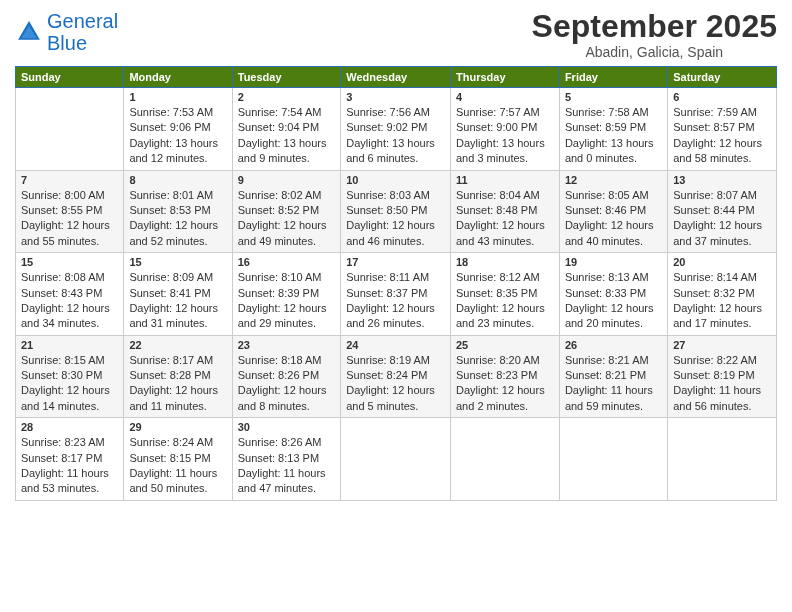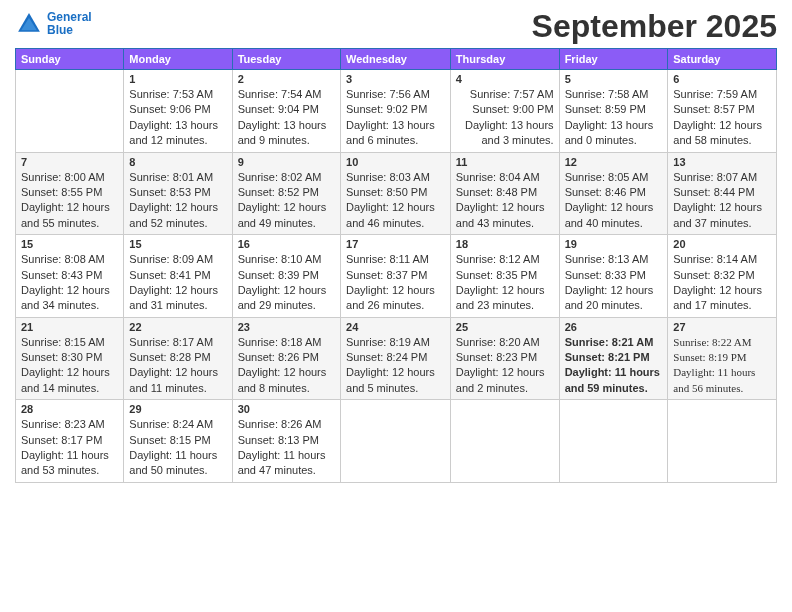--- a/index.html
+++ b/index.html
@@ -19,22 +19,22 @@
       align-items: flex-start;
       justify-content: space-between;
       margin-bottom: 6px;
     }
     .logo {
       display: flex;
       align-items: center;
       gap: 4px;
     }
     .logo-text {
-      font-size: 12px;
-      font-weight: bold;
+      font-size: 20px;
+      font-weight: normal;
       color: #333;
       line-height: 1.1;
     }
     .logo-text span {
       color: #1a6fc4;
     }
     .logo-icon {
       width: 28px;
       height: 28px;
     }
@@ -82,39 +82,40 @@
     .day-info {
       font-size: 11px;
       color: #333;
       line-height: 1.4;
     }
     .empty-cell {
       background: #f9f9f9;
     }
     tr:nth-child(odd) td { background: #fff; }
     tr:nth-child(even) td { background: #f5f5f5; }
-    .calendar thead tr th { background: #8b5cf6; }
+    .calendar thead tr th { background: #4d7c0f; }
   </style>
 </head>
 <body>
 
 <div class="container">
   <div class="header-row">
     <div class="logo">
       <svg class="logo-icon" viewBox="0 0 36 36">
         <polygon points="18,4 32,28 4,28" fill="#1a6fc4"></polygon>
         <polygon points="18,10 28,26 8,26" fill="#5aabee" opacity="0.5"></polygon>
       </svg>
       <div class="logo-text">
         <div><span>General</span></div>
         <div><span style="color:#1a6fc4">Blue</span></div>
       </div>
     </div>
     <div class="title-block">
       <div class="month-title">September 2025</div>
+      <div class="location">Abadin, Galicia, Spain</div>
     </div>
   </div>
 
   <table class="calendar">
     <thead>
       <tr>
       <th>Sunday</th>
           <th>Monday</th>
           <th>Tuesday</th>
           <th>Wednesday</th>
@@ -142,21 +143,21 @@
           </td>
           <td>
             <div class="day-num">3</div>
             <div class="day-info" style="white-space: pre-line;">Sunrise: 7:56 AM
 Sunset: 9:02 PM
 Daylight: 13 hours
 and 6 minutes.</div>
           </td>
           <td>
             <div class="day-num">4</div>
-            <div class="day-info" style="white-space: pre-line; text-align: right;">Sunrise: 7:57 AM
+            <div class="day-info" style="white-space: pre-line;">Sunrise: 7:57 AM
 Sunset: 9:00 PM
 Daylight: 13 hours
 and 3 minutes.</div>
           </td>
           <td>
             <div class="day-num">5</div>
             <div class="day-info" style="white-space: pre-line;">Sunrise: 7:58 AM
 Sunset: 8:59 PM
 Daylight: 13 hours
 and 0 minutes.</div>
@@ -302,28 +303,28 @@
           </td>
           <td>
             <div class="day-num">25</div>
             <div class="day-info" style="white-space: pre-line;">Sunrise: 8:20 AM
 Sunset: 8:23 PM
 Daylight: 12 hours
 and 2 minutes.</div>
           </td>
           <td>
             <div class="day-num">26</div>
-            <div class="day-info" style="white-space: pre-line; font-weight: bold;">Sunrise: 8:21 AM
+            <div class="day-info" style="white-space: pre-line;">Sunrise: 8:21 AM
 Sunset: 8:21 PM
 Daylight: 11 hours
 and 59 minutes.</div>
           </td>
           <td>
             <div class="day-num">27</div>
-            <div class="day-info" style="white-space: pre-line; font-family: Liberation Serif, serif;">Sunrise: 8:22 AM
+            <div class="day-info" style="white-space: pre-line;">Sunrise: 8:22 AM
 Sunset: 8:19 PM
 Daylight: 11 hours
 and 56 minutes.</div>
           </td>
         </tr>
         <tr>
           <td>
             <div class="day-num">28</div>
             <div class="day-info" style="white-space: pre-line;">Sunrise: 8:23 AM
 Sunset: 8:17 PM

